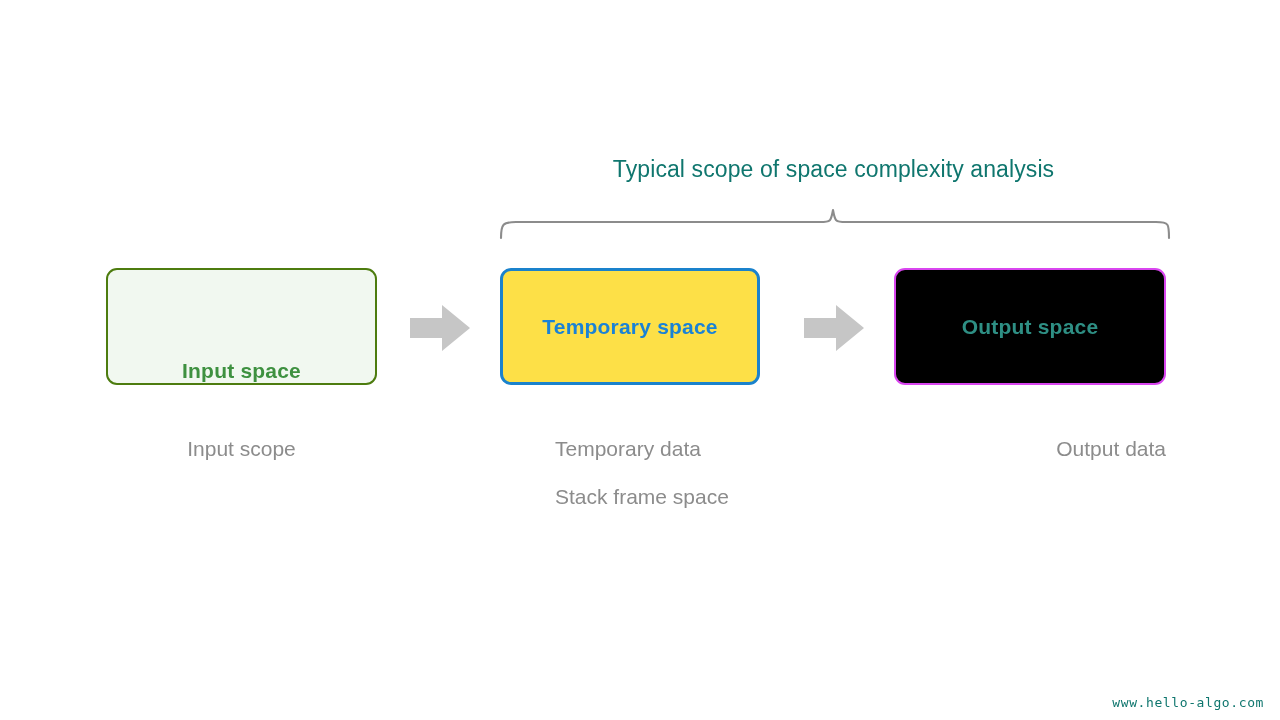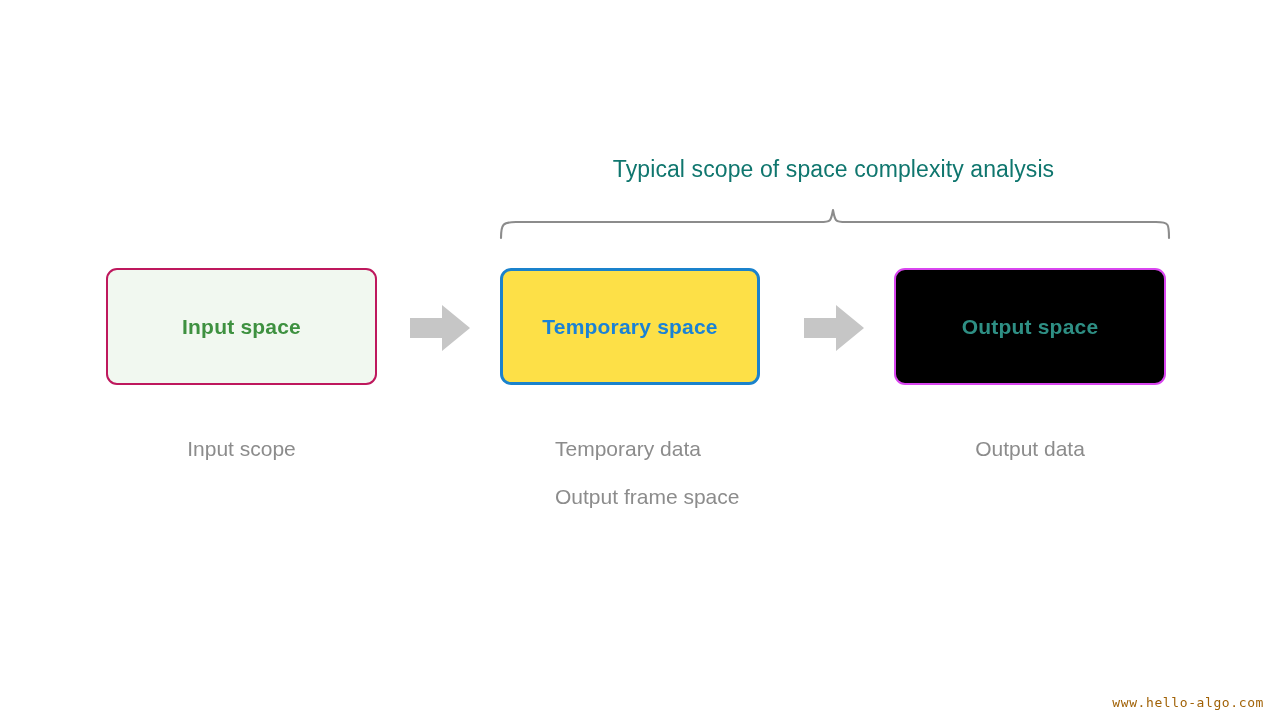--- a/index.html
+++ b/index.html
@@ -52,22 +52,23 @@
     font-size: 21px;
     font-weight: bold;
     letter-spacing: 0.2px;
   }
   .box-input {
     left: 106px;
     top: 268px;
     width: 271px;
     height: 117px;
     background: #f1f8f0;
-    border: 2px solid #be185d;
+    border: 2px solid #4d7c0f;
     color: #3e9140;
+    align-items: flex-end;
   }
   .box-temp {
     left: 500px;
     top: 268px;
     width: 260px;
     height: 117px;
     background: #fde047;
     border: 3px solid #1a82cc;
     color: #1a82d6;
   }
@@ -108,32 +109,32 @@
   .caption-temp {
     left: 531px;
     top: 425px;
     text-align: left;
     margin-left: 24px;
   }
   .caption-output {
     left: 894px;
     top: 425px;
     width: 272px;
-    text-align: center;
+    text-align: right;
   }
   .caption-line { display: block; }
 
   
   .watermark {
     position: absolute;
     right: 16px;
     bottom: 10px;
     font-family: "DejaVu Sans Mono", monospace;
     font-size: 13px;
-    color: #a16207;
+    color: #0f766e;
     letter-spacing: 0.6px;
   }
 </style>
 </head>
 <body>
 
 <div id="canvas">
 
   <div class="scope-title">Typical scope of space complexity analysis</div>
 
@@ -166,21 +167,21 @@
   <div class="box box-output">
     <span>Output space</span>
   </div>
 
   <div class="caption caption-input">
     <span class="caption-line">Input scope</span>
   </div>
 
   <div class="caption caption-temp">
     <span class="caption-line">Temporary data</span>
-    <span class="caption-line">Output frame space</span>
+    <span class="caption-line">Stack frame space</span>
   </div>
 
   <div class="caption caption-output">
     <span class="caption-line">Output data</span>
   </div>
 
   <div class="watermark">www.hello-algo.com</div>
 
 </div>
 

